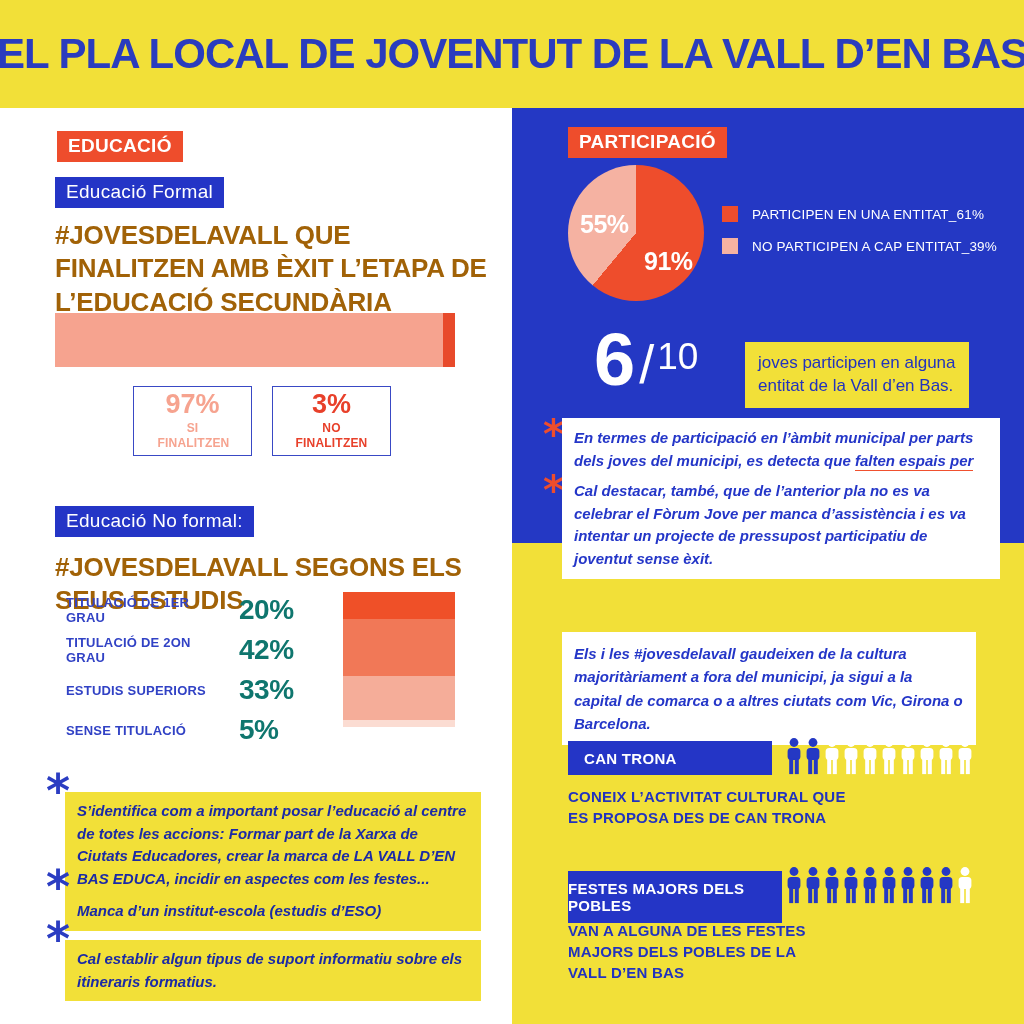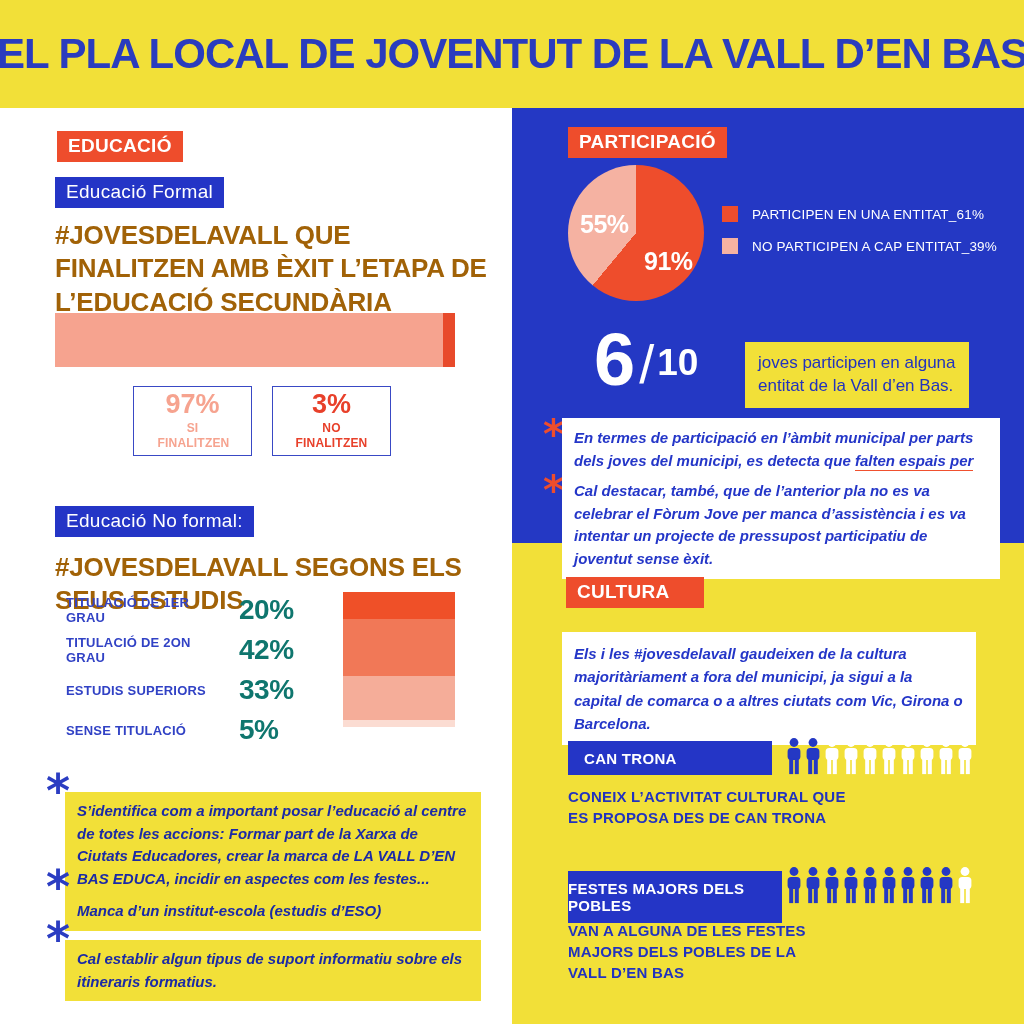--- a/index.html
+++ b/index.html
@@ -58,21 +58,21 @@
   .pie{position:absolute;left:568px;top:165px;width:136px;height:136px;border-radius:50%;}
   .pie-lbl{position:absolute;color:#fff;font-weight:bold;font-size:25px;letter-spacing:-.5px;}
   .legend{position:absolute;left:722px;top:206px;}
   .leg-row{display:flex;align-items:center;margin-bottom:16px;}
   .leg-sq{width:16px;height:16px;margin-right:14px;flex:none;}
   .leg-lbl{color:#ffffff;font-size:13.5px;letter-spacing:.2px;white-space:nowrap;}
 
   .ratio{position:absolute;left:594px;top:330px;display:flex;align-items:flex-end;color:#fff;}
   .ratio-num{font-size:74px;font-weight:bold;line-height:.82;}
   .ratio-slash{font-size:54px;line-height:.9;margin:0 3px 2px 4px;font-weight:normal;}
-  .ratio-den{font-size:37px;font-weight:bold;line-height:1;margin-bottom:10px;}
+  .ratio-den{font-size:37px;font-weight:normal;line-height:1;margin-bottom:16px;}
   .ratio-caption{position:absolute;left:745px;top:342px;width:198px;background:#F2E038;
                  color:#2233BE;font-size:17px;line-height:1.35;padding:10px 13px;}
 
   
   .intro-box{position:absolute;left:562px;top:632px;width:390px;background:#fff;color:#2436C8;
              font-size:15px;font-style:italic;font-weight:bold;line-height:1.55;padding:10px 12px;}
   .blue-box{position:absolute;background:#2435C6;color:#fff;font-weight:bold;font-size:15px;
             display:flex;align-items:center;letter-spacing:.3px;}
   .caption{position:absolute;color:#2233BE;font-weight:bold;font-size:15px;line-height:1.4;
            letter-spacing:.2px;}
@@ -178,21 +178,20 @@
   <div class="ratio-caption">joves participen en alguna entitat de la Vall d’en Bas.</div>
 
   <span class="star orange" style="left:543px;top:414px;">*</span>
   <div class="note-w" style="top:418px;">
     <span>En termes de participació en l’àmbit municipal per parts dels joves del municipi, es detecta que </span><span class="underl">falten espais per exercir-la.</span>
   </div>
 
   <span class="star orange" style="left:543px;top:470px;">*</span>
   <div class="note-w" style="top:471px;">Cal destacar, també, que de l’anterior pla no es va celebrar el Fòrum Jove per manca d’assistència i es va intentar un projecte de pressupost participatiu de joventut sense èxit.</div>
 
-  <div class="tag orange" style="left:566px;top:577px;padding-right:34px;">CULTURA</div>
 
   <div class="intro-box">Els i les #jovesdelavall gaudeixen de la cultura majoritàriament a fora del municipi, ja sigui a la capital de comarca o a altres ciutats com Vic, Girona o Barcelona.</div>
 
   <div class="blue-box" style="left:568px;top:741px;width:188px;height:34px;padding-left:16px;">
     <span>CAN TRONA</span>
   </div>
   <div class="icons" style="left:786px;top:738px;">
       <svg class="person filled" viewBox="0 0 20 46">
         <circle cx="10" cy="5.5" r="5.5"></circle>
         <rect x="2" y="12.5" width="16" height="15" rx="4.5"></rect>

